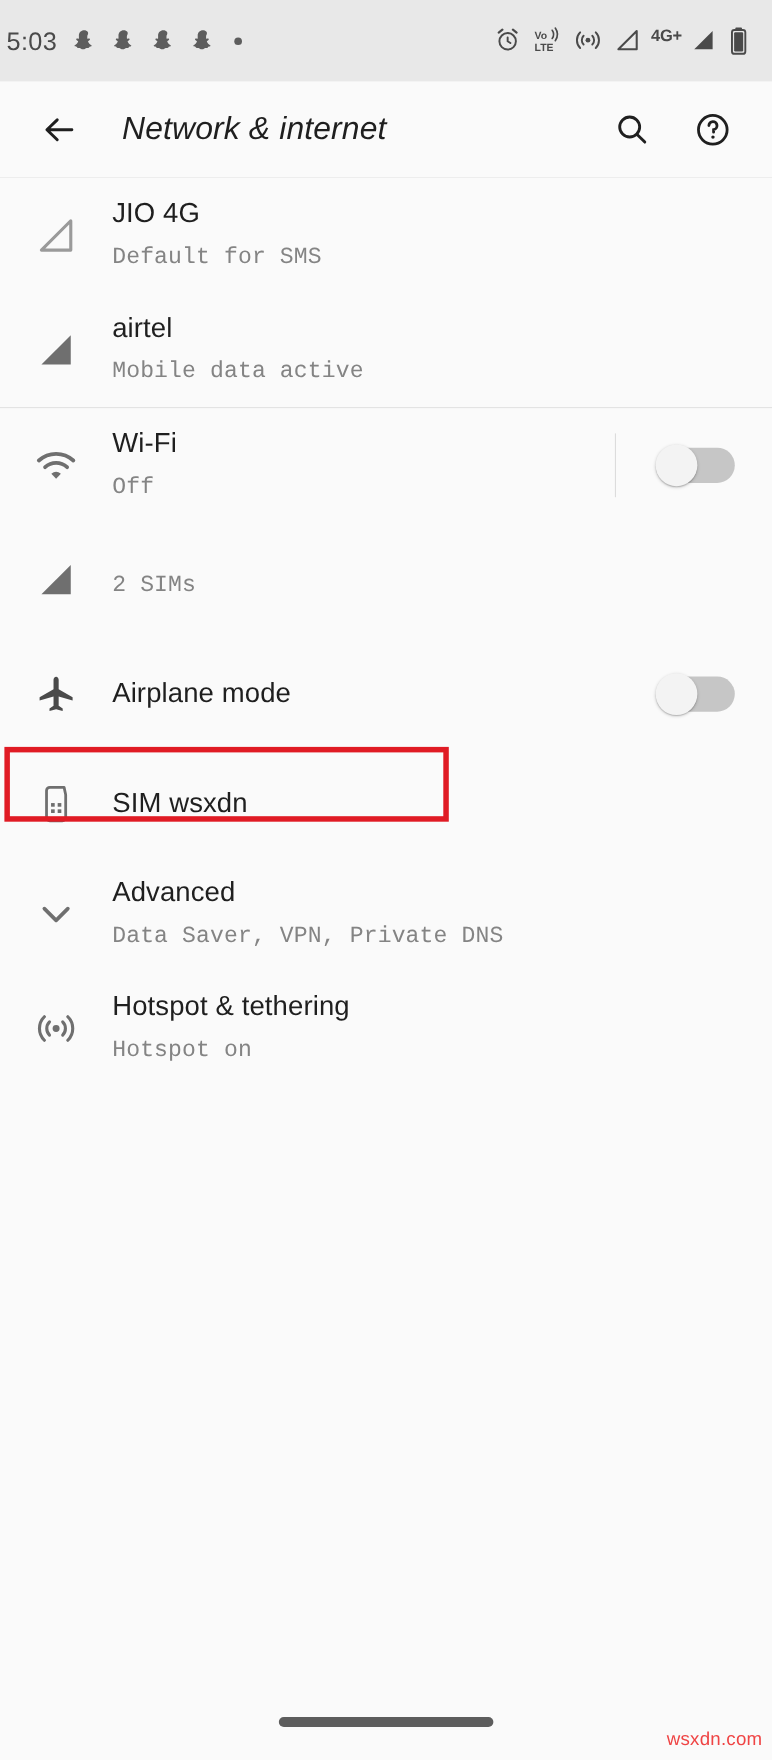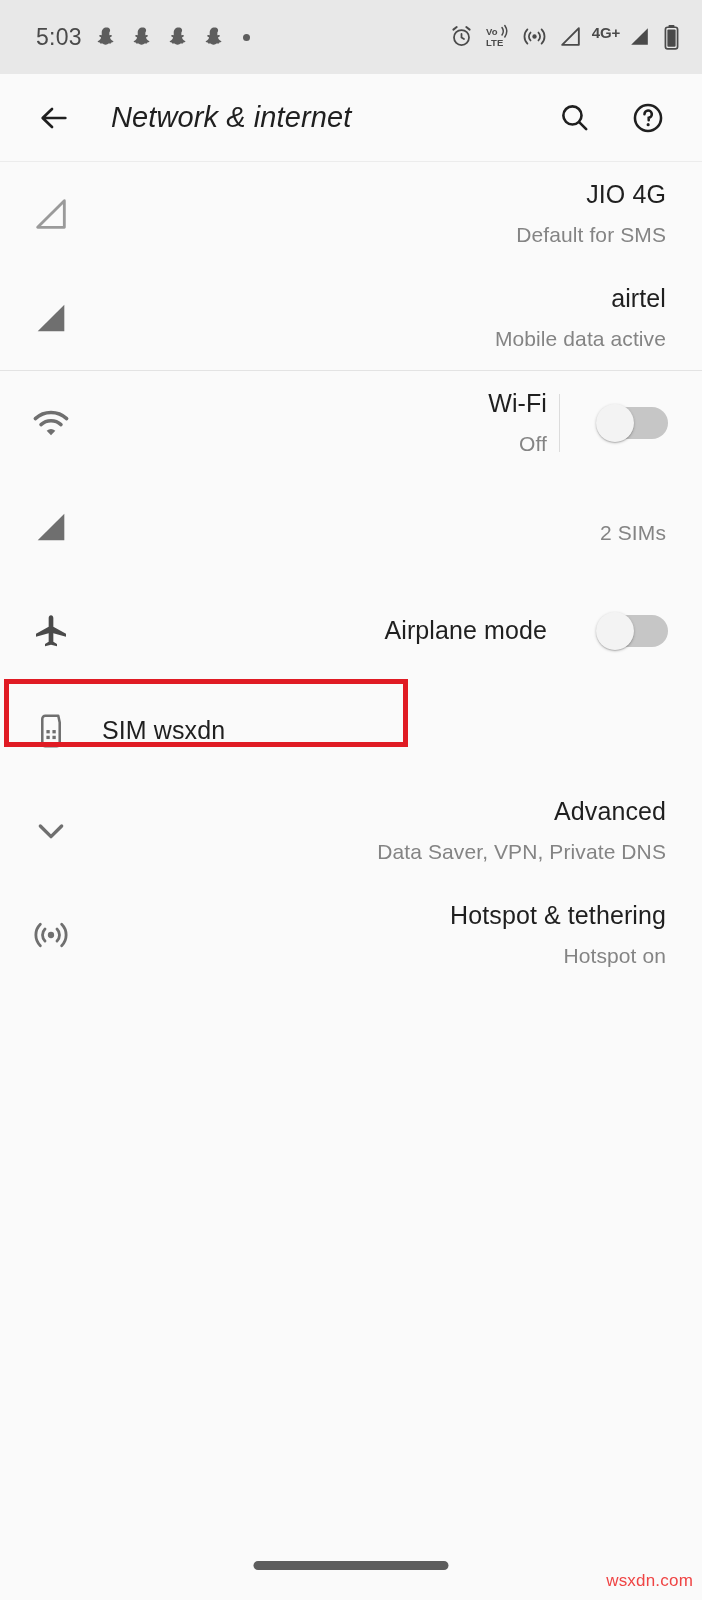--- a/index.html
+++ b/index.html
@@ -19,21 +19,21 @@
     background: #fafafa;
   }
 
   
   .status-bar {
     position: relative;
     height: 74px;
     background: #e8e8e8;
     display: flex;
     align-items: center;
-    padding: 0 22px 0 36px;
+    padding: 0 22px 0 6px;
   }
   .status-left {
     display: flex;
     align-items: center;
     gap: 13px;
     flex: 1;
   }
   .status-time {
     font-size: 23px;
     color: #4a4a4a;
@@ -113,23 +113,24 @@
     color: #1f1f1f;
     line-height: 1.25;
     letter-spacing: 0.1px;
   }
   .row-sub {
     font-size: 21px;
     color: #848484;
     line-height: 1.3;
     margin-top: 11px;
     letter-spacing: 0.1px;
-  }
-
-  .row-tall { min-height: 104px; text-align: right; }
+    font-family: Liberation Mono, monospace;
+  }
+
+  .row-tall { min-height: 104px; }
 
   .section-divider {
     height: 1px;
     background: #e3e3e3;
     width: 100%;
   }
 
   
   .row-toggle-wrap {
     display: flex;

